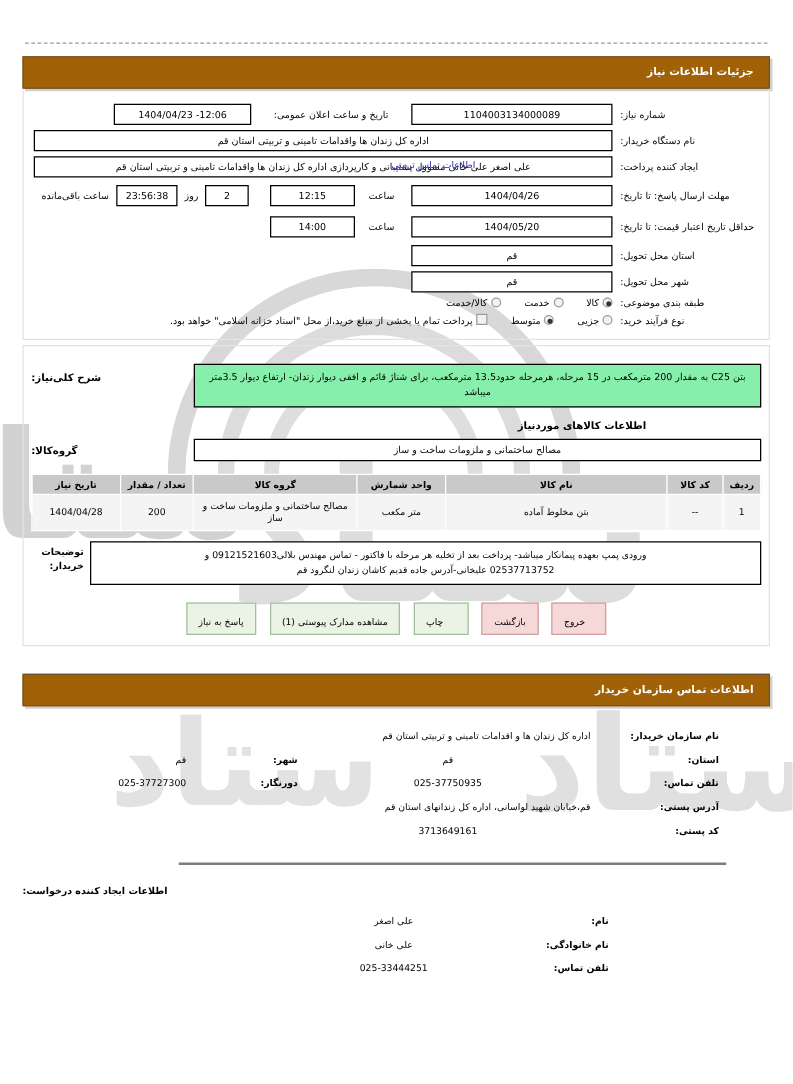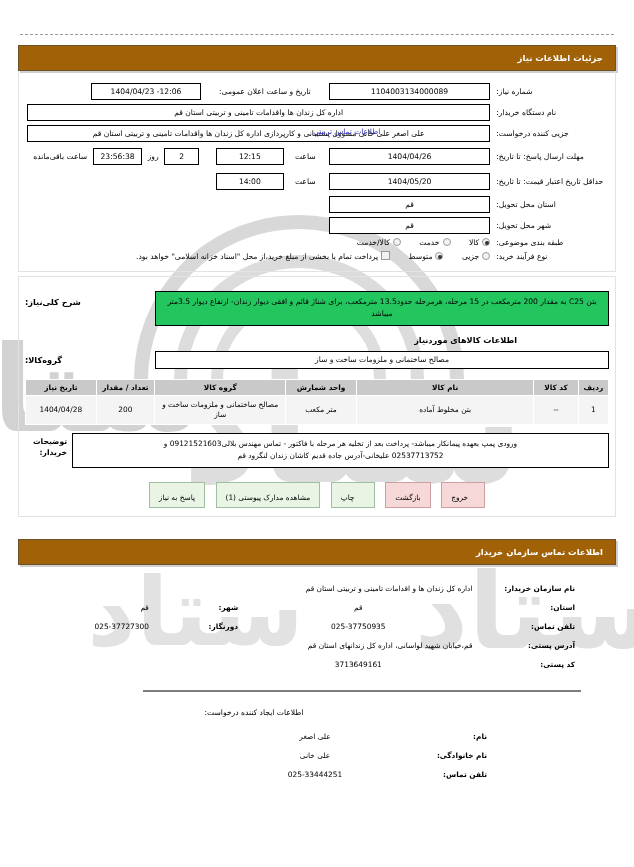--- a/index.html
+++ b/index.html
@@ -160,21 +160,21 @@
     font-weight: bold;
     font-size: 8.2px;
     white-space: nowrap;
     padding-top: 6px;
     width: 56px;
     text-align: left;
   }
   .kd-box {
     flex: 1;
     border: 1px solid #000;
-    background: #22c55e;
+    background: #86efac;
     font-size: 7.6px;
     padding: 4px 7px 5px 7px;
     line-height: 1.55;
     text-align: center;
     margin-left: 68px;
   }
 
   .subtitle {
     font-weight: bold;
     font-size: 8.2px;
@@ -274,23 +274,23 @@
   table.contact { width: 100%; border-collapse: collapse; font-size: 7.4px; }
   table.contact td { padding: 5px 3px; vertical-align: top; }
   .c-lbl { font-weight: bold; white-space: nowrap; text-align: right; }
   .c-val { text-align: right; }
   .hr {
     border: none;
     border-top: 2px solid #7d7d7d;
     margin: 16px 35px 16px 125px;
   }
   .sec-lbl {
-    font-weight: normal;
-    font-size: 7.6px;
-    text-align: center;
+    font-weight: bold;
+    font-size: 7.6px;
+    text-align: left;
     margin: 0 0 10px 0;
   }
 </style>
 </head>
 <body>
 
 <div class="watermark">
   <div class="wm-arc" style="width:330px;height:330px;right:170px;top:215px;border-width:14px;border-color:#d8d8d8;clip-path:polygon(0 0,100% 0,100% 60%,0 60%);"></div>
   <div class="wm-arc" style="width:250px;height:250px;right:210px;top:255px;border-width:13px;border-color:#dcdcdc;clip-path:polygon(0 0,100% 0,100% 60%,0 60%);"></div>
   <div class="wm-arc" style="width:175px;height:175px;right:248px;top:292px;border-width:12px;border-color:#dedede;clip-path:polygon(0 0,100% 0,100% 60%,0 60%);"></div>
@@ -323,21 +323,21 @@
       </tr>
 
       <tr>
         <td class="lbl lbl-w">نام دستگاه خریدار:</td>
         <td colspan="4">
           <div class="box" style="text-align:center;">اداره کل زندان ها واقدامات تامینی و  تربیتی استان قم</div>
         </td>
       </tr>
 
       <tr>
-        <td class="lbl lbl-w">جزیی کننده درخواست:</td>
+        <td class="lbl lbl-w">ایجاد کننده پرداخت:</td>
         <td colspan="4" class="boxwrap">
           <div class="box" style="text-align:center;">علی اصغر علی خانی مسوول  پشتیبانی و  کارپردازی اداره کل زندان ها واقدامات تامینی و تربیتی استان قم</div>
           <span class="overlay-blue">اطلاعات تماس تربیتی</span>
         </td>
       </tr>
 
       <tr>
         <td class="lbl lbl-w">مهلت ارسال پاسخ: تا تاریخ:</td>
         <td>
           <div class="box ltr">1404/04/26</div>

